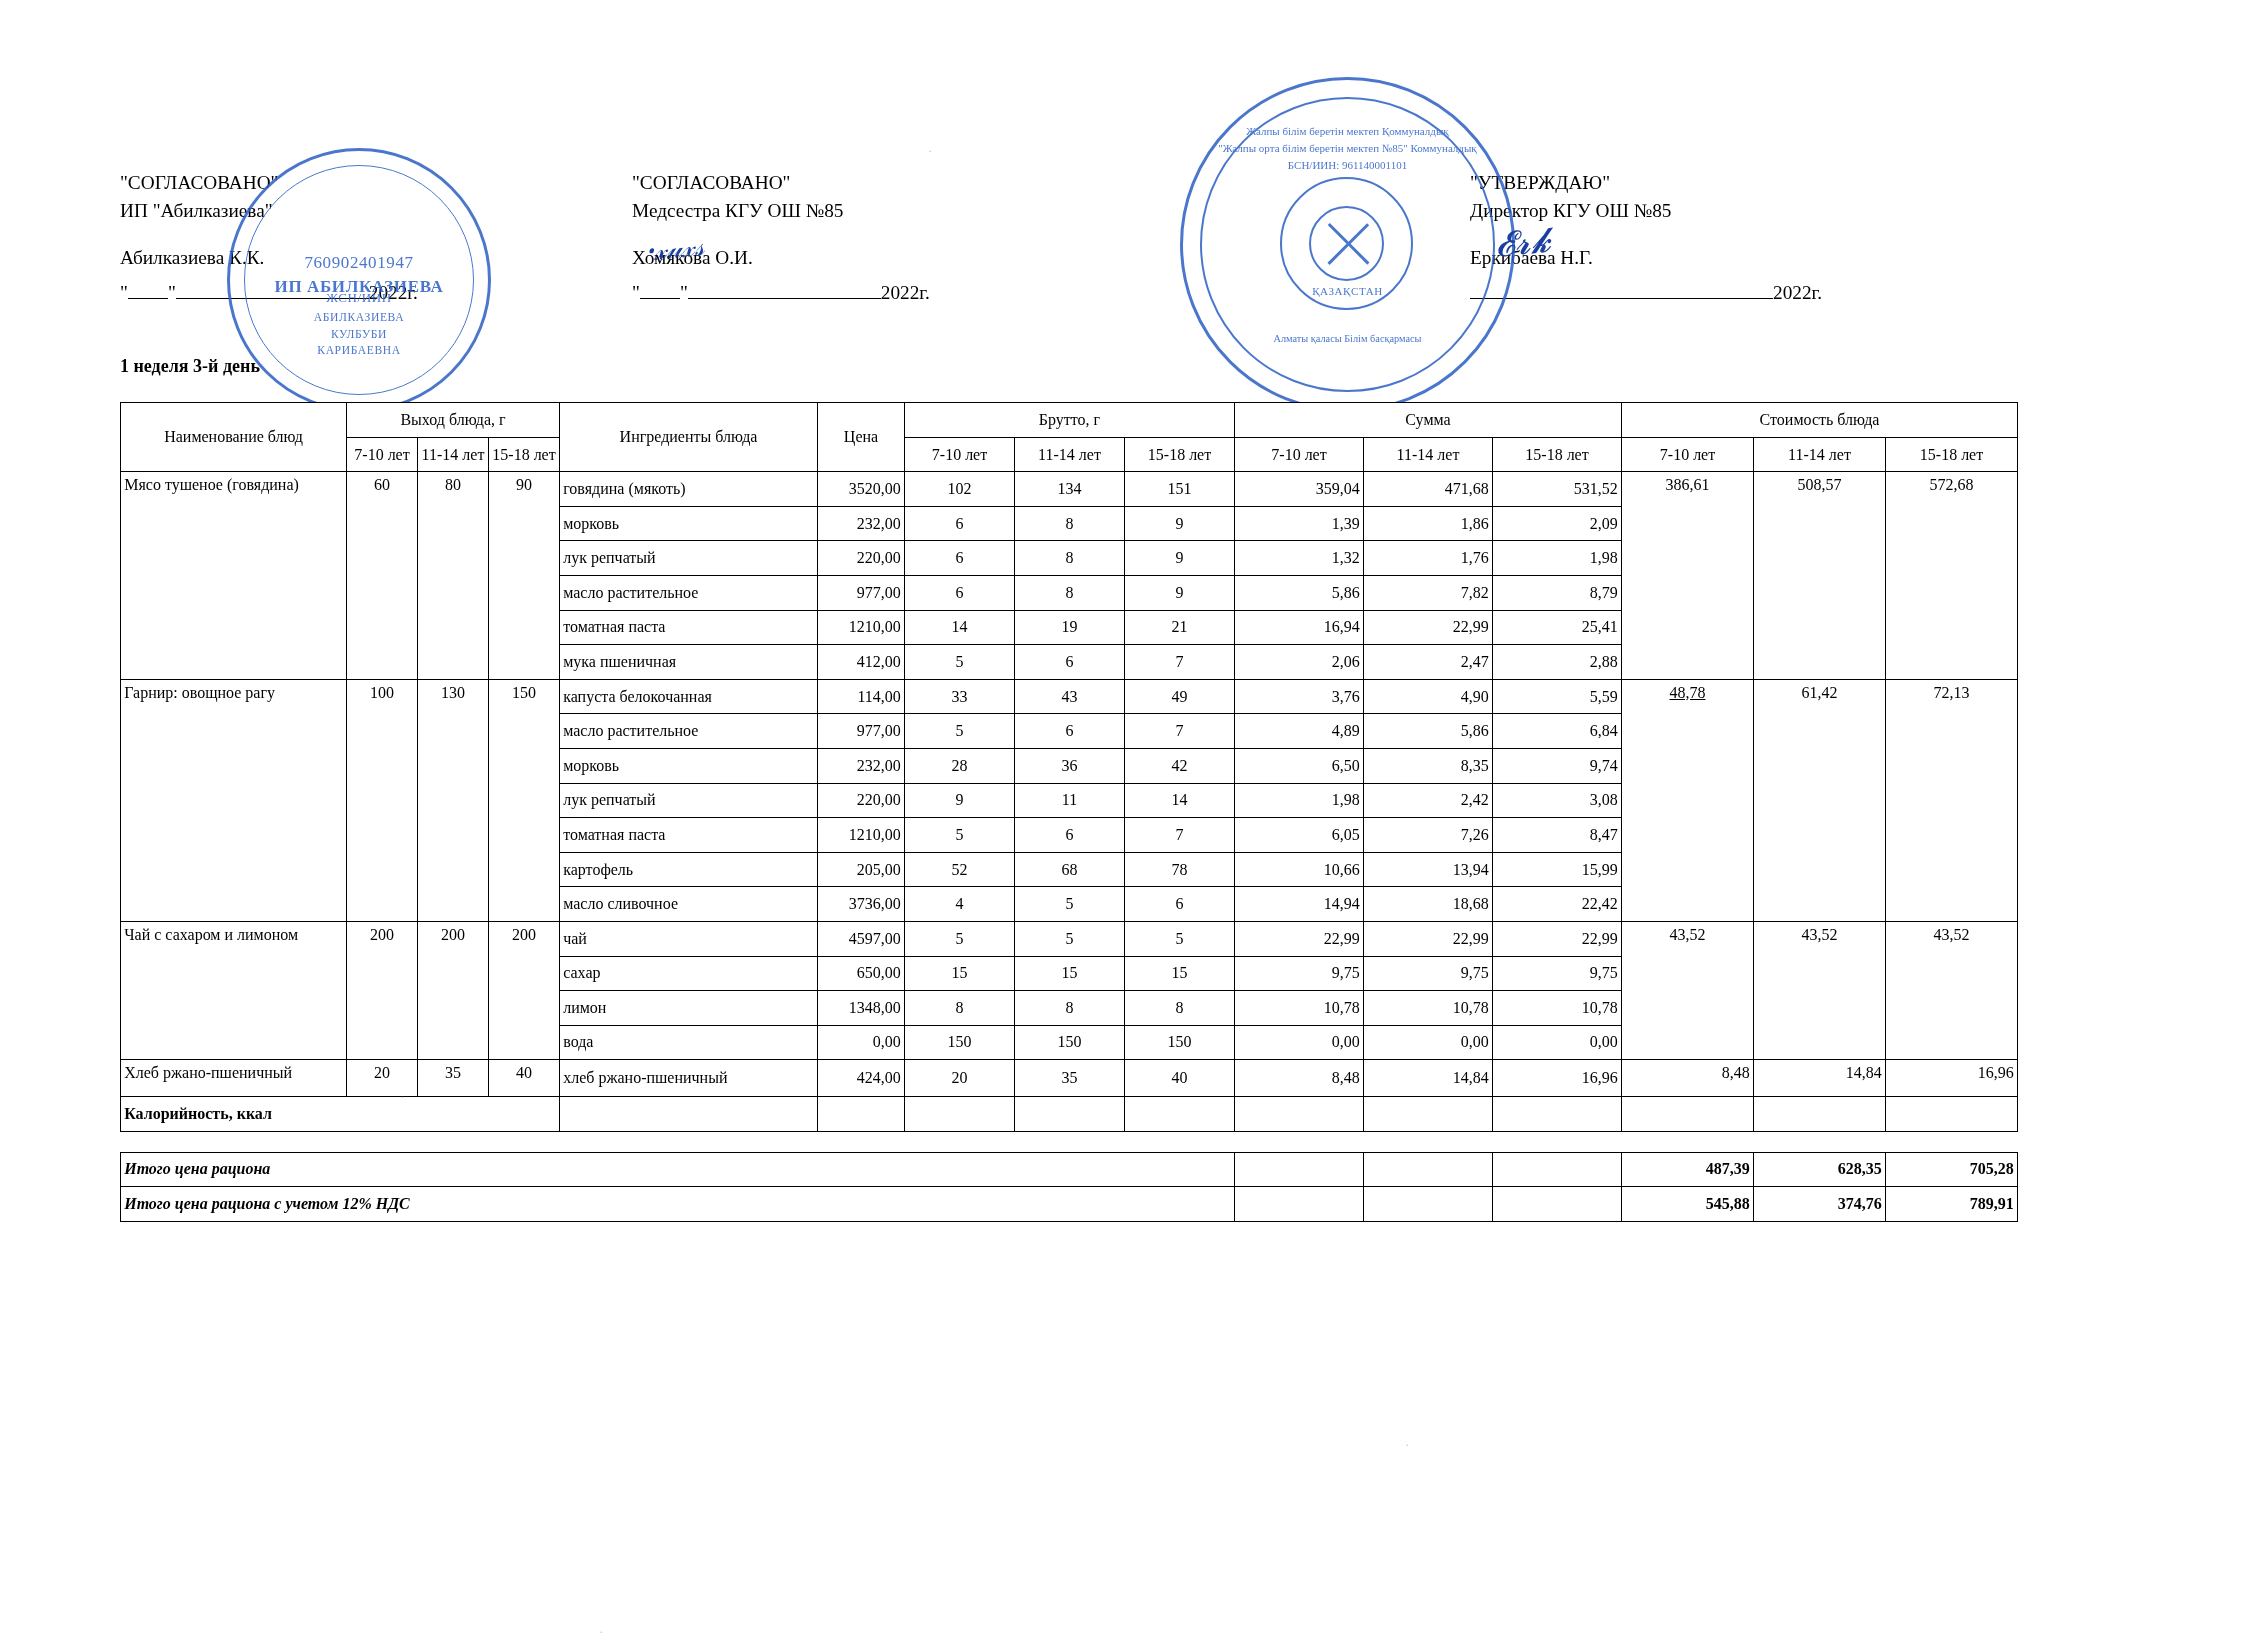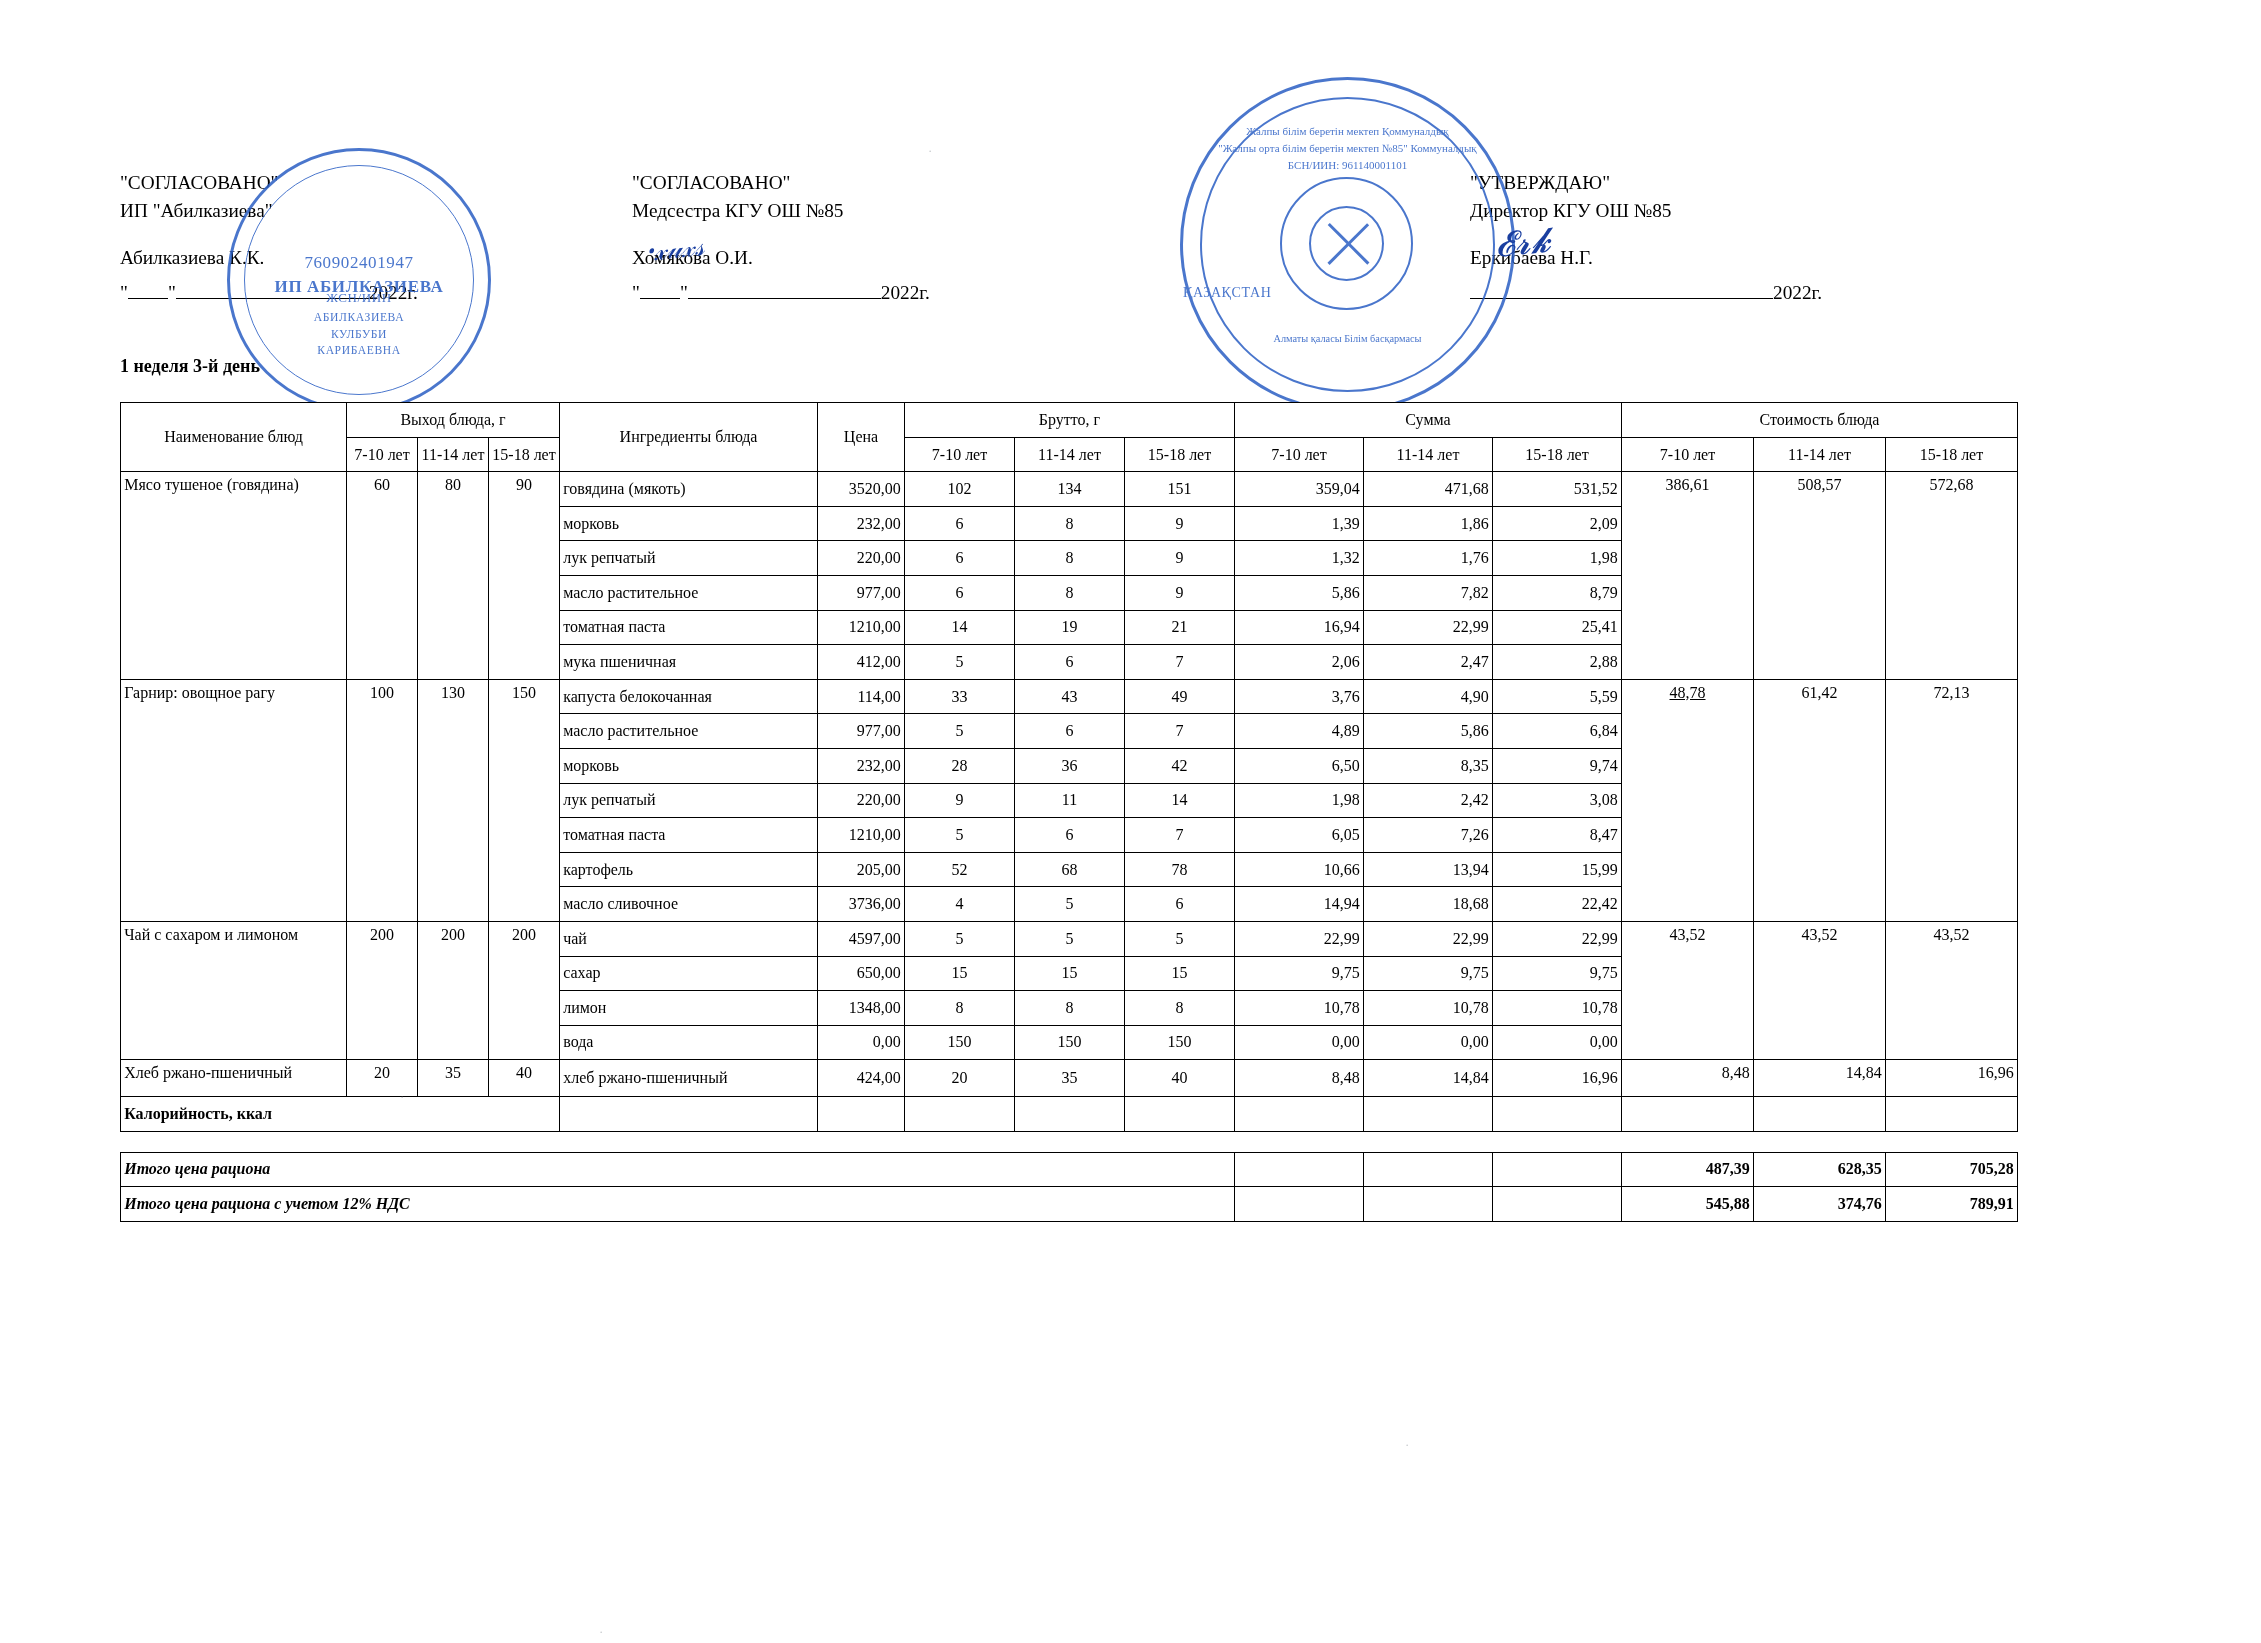--- a/index.html
+++ b/index.html
@@ -149,22 +149,22 @@
     text-align: center;
     font-size: 11px;
   }
   #stamp-school .t1 { top: 45px; }
   #stamp-school .t2 { top: 62px; }
   #stamp-school .t3 { top: 79px; }
   #stamp-school .t4 { top: 253px; font-size: 10.3px;}
   #stamp-school .kz {
     position: absolute;
     left: 0; right: 0; top: 205px;
-    text-align: left;
-    font-size: 14px;
+    text-align: center;
+    font-size: 11px;
     letter-spacing: 0.6px;
   }
 
   
   table.menu {
     position: absolute;
     left: 120px;
     top: 402px;
     border-collapse: collapse;
     font-size: 16px;

